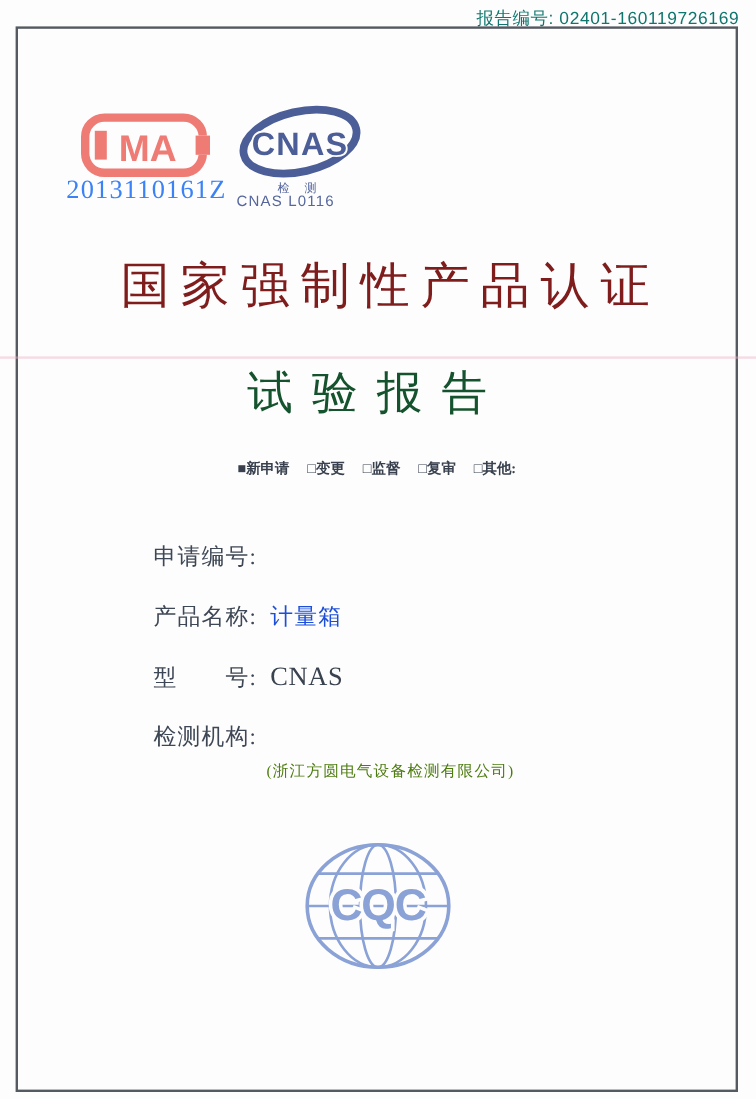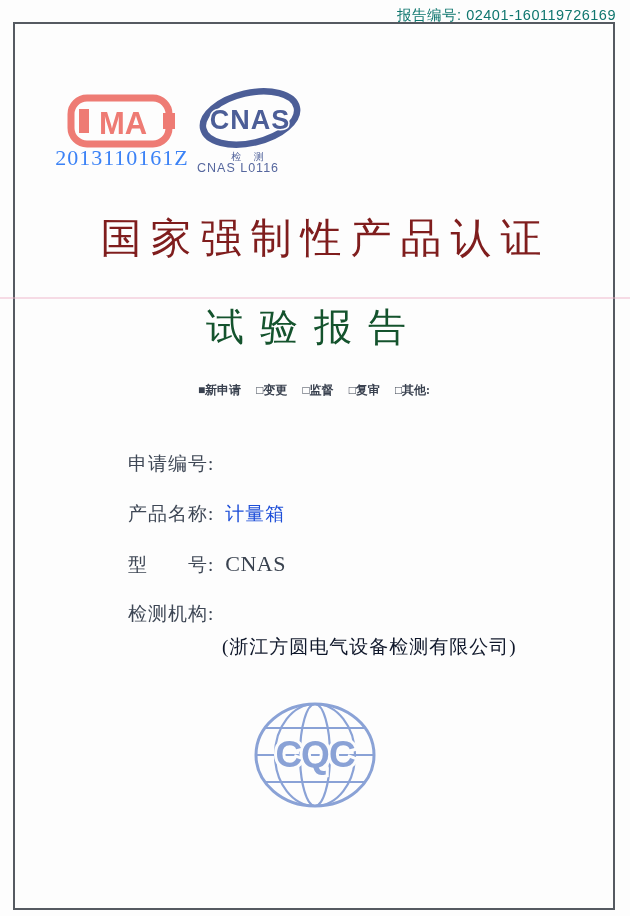--- a/index.html
+++ b/index.html
@@ -52,21 +52,21 @@
   .field-row{position:absolute;display:flex;align-items:baseline;white-space:nowrap;}
   .field-label{font-size:19px;color:#3e4755;letter-spacing:1px;}
   .field-value-cn{font-size:19px;color:#1d4ed8;margin-left:11px;letter-spacing:1px;}
   .field-value-lat{font-size:22px;color:#39424f;margin-left:11px;letter-spacing:.5px;}
   .row-appno{top:451px;}
   .row-product{top:501px;}
   .row-model{top:551px;}
   .row-org{top:601px;}
   .org-line2{
     position:absolute;left:222px;top:634px;
-    font-size:19px;color:#0f172a;letter-spacing:1px;white-space:nowrap;
+    font-size:13px;color:#4d7c0f;letter-spacing:1px;white-space:nowrap;
   }
   .cqc-logo{position:absolute;left:252px;top:701px;width:126px;height:112px;}
   svg text{font-family:"Liberation Sans","DejaVu Sans",sans-serif;}
 </style>
 </head>
 <body>
 
 <div class="report-no">
   <span>报告编号:</span>
   <span>02401-160119726169</span>

